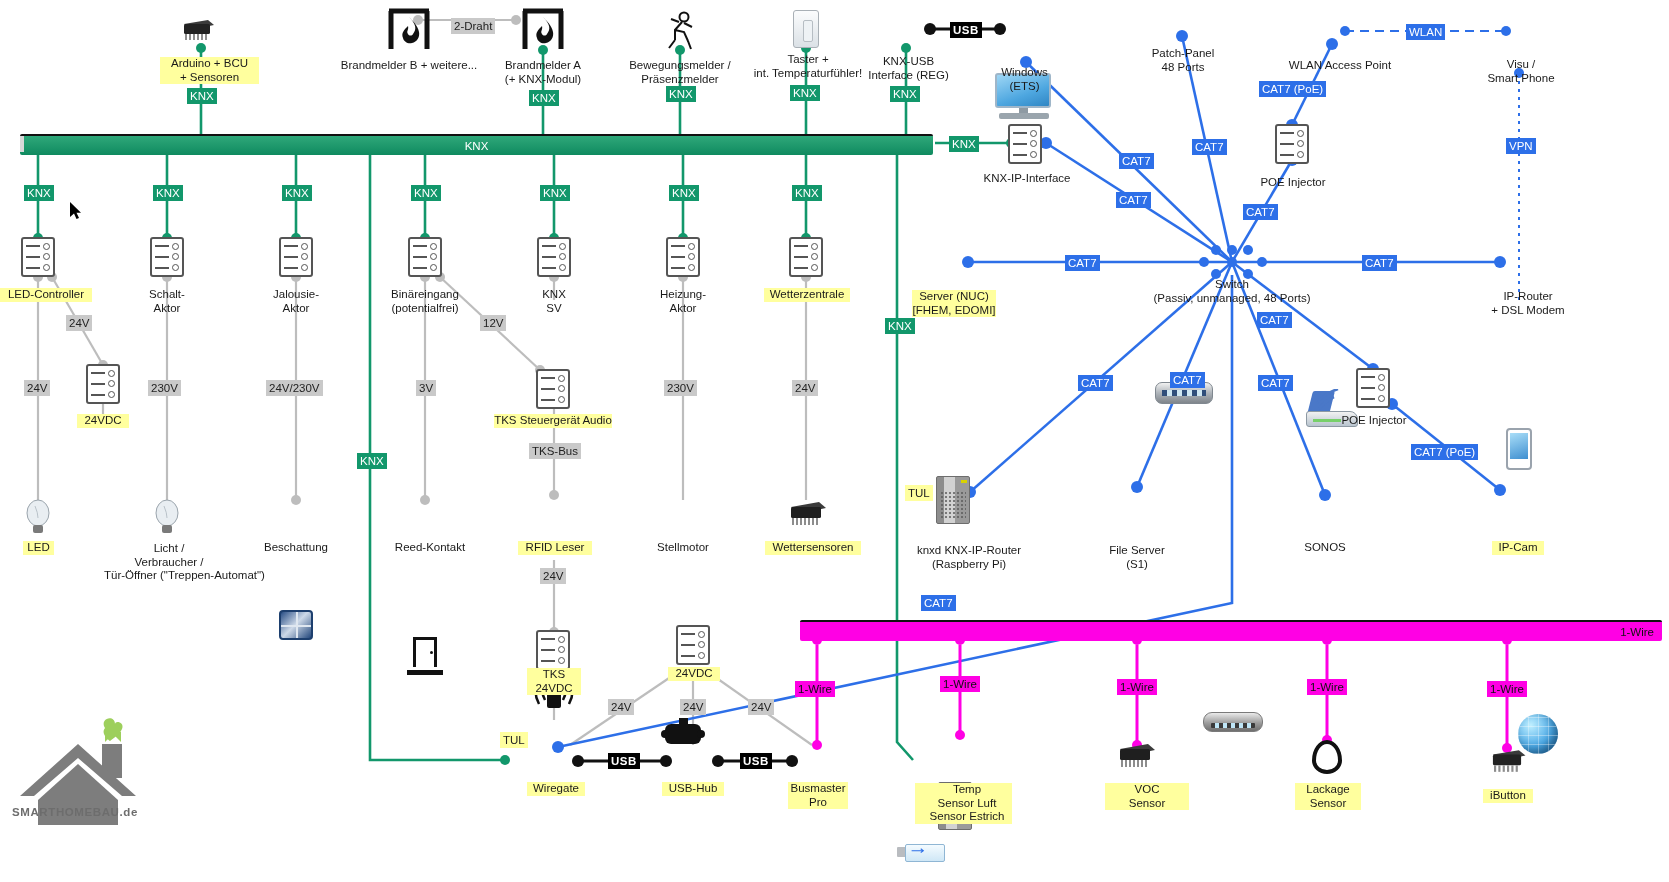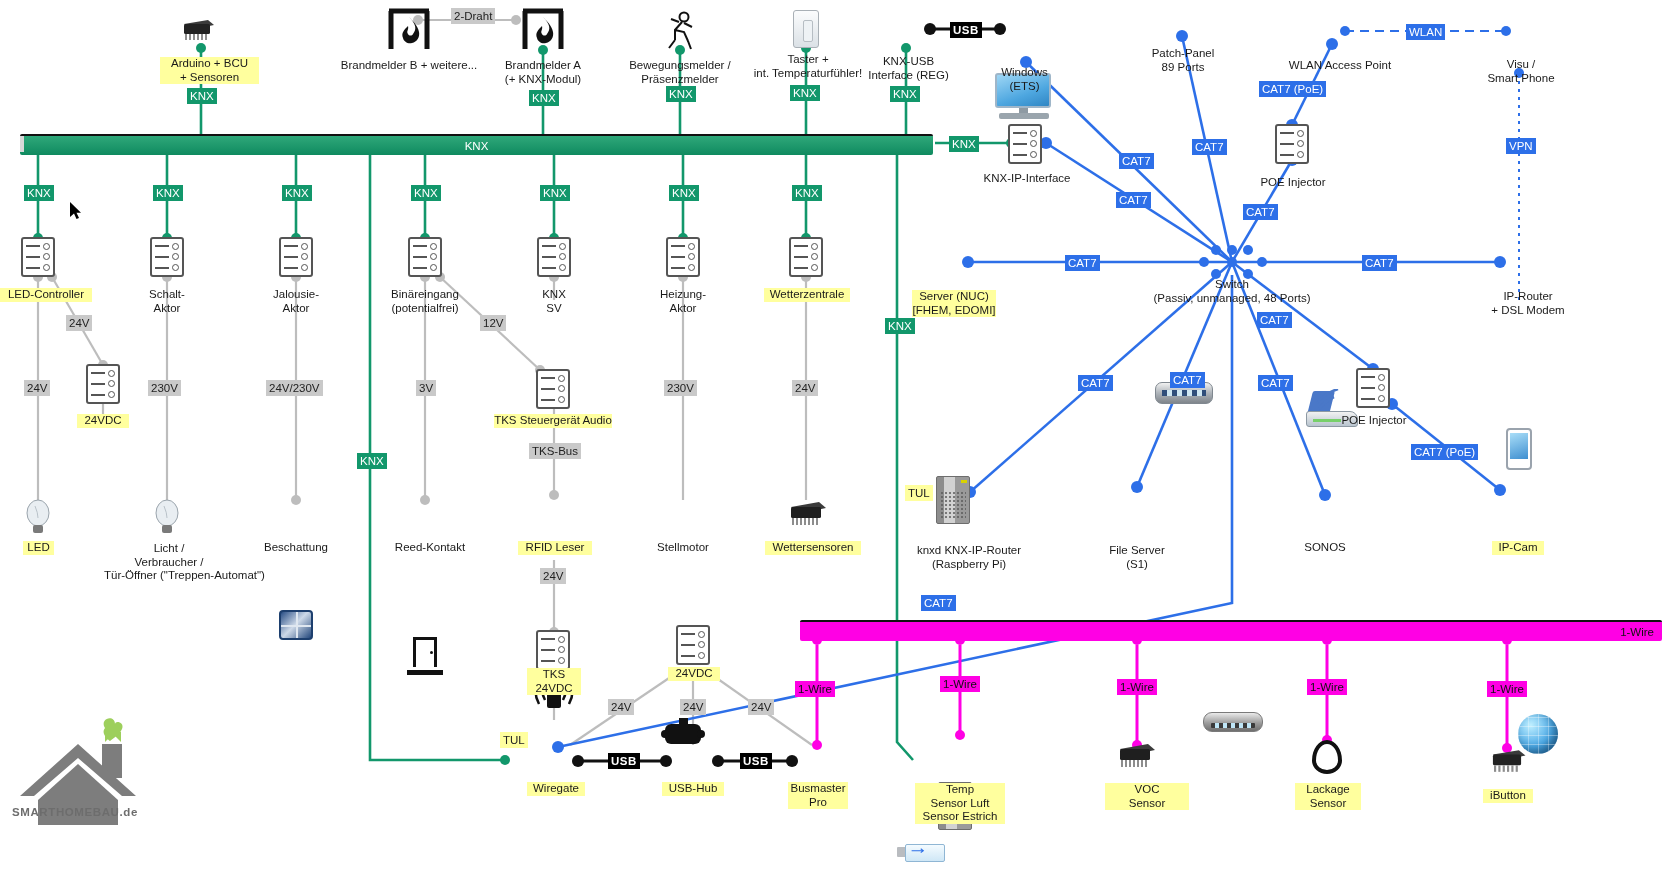--- a/index.html
+++ b/index.html
@@ -300,21 +300,21 @@
 
 <div class="ico" style="left:386px;top:8px;">
   <svg class="smk" viewBox="0 0 46 44">
         <path d="M3 3 h40" stroke="#111" stroke-width="5" fill="none"></path>
         <path d="M5 3 v38" stroke="#111" stroke-width="5" fill="none"></path>
         <path d="M41 3 v38" stroke="#111" stroke-width="5" fill="none"></path>
         <path d="M23 9 c7 7 8 12 4 17 c-1 2 -4 2 -5 0 c-2 -3 1 -4 0 -8 c-4 4 -7 7 -5 12 c1 4 5 6 9 5 c5 -1 8 -6 7 -11 c-1 -6 -6 -11 -10 -15 z" fill="#111"></path>
       </svg>
 </div>
 <div class="lbl" style="left:334px;top:59px;width:150px;">Brandmelder B + weitere...</div>
-<div class="tag gray" style="left:451px;top:8px;">2-Draht</div>
+<div class="tag gray" style="left:451px;top:18px;">2-Draht</div>
 
 <div class="ico" style="left:520px;top:8px;">
   <svg class="smk" viewBox="0 0 46 44">
         <path d="M3 3 h40" stroke="#111" stroke-width="5" fill="none"></path>
         <path d="M5 3 v38" stroke="#111" stroke-width="5" fill="none"></path>
         <path d="M41 3 v38" stroke="#111" stroke-width="5" fill="none"></path>
         <path d="M23 9 c7 7 8 12 4 17 c-1 2 -4 2 -5 0 c-2 -3 1 -4 0 -8 c-4 4 -7 7 -5 12 c1 4 5 6 9 5 c5 -1 8 -6 7 -11 c-1 -6 -6 -11 -10 -15 z" fill="#111"></path>
       </svg>
 </div>
 <div class="lbl" style="left:483px;top:59px;width:120px;">Brandmelder A
@@ -626,21 +626,21 @@
       </svg>
 </div>
 <div class="tag yel" style="left:905px;top:485px;">TUL</div>
 <div class="lbl" style="left:895px;top:544px;width:148px;">knxd KNX-IP-Router
 (Raspberry Pi)</div>
 
 <div class="ico patch" style="left:1155px;top:24px;">
   <div class="ports"></div>
     </div>
 <div class="lbl" style="left:1135px;top:47px;width:96px;">Patch-Panel
-89 Ports</div>
+48 Ports</div>
 <div class="tag blue" style="left:1192px;top:139px;">CAT7</div>
 
 <div class="ico ap" style="left:1306px;top:9px;">
   <div class="blade"></div>
       <div class="body"></div>
   <svg viewBox="0 0 52 38" style="position:absolute;left:0;top:0;width:52px;height:38px;">
     <g fill="none" stroke="#4a78c8" stroke-width="2.6">
       <path d="M13 20 q6 -8 15 -12"></path>
           <path d="M11 14 q8 -10 21 -14"></path>
         </g>
@@ -743,21 +743,21 @@
 <div class="tag black" style="left:608px;top:753px;">USB</div>
 
 <div class="lbl yellow" style="left:662px;top:782px;width:62px;">USB-Hub</div>
 
 <div class="tag black" style="left:740px;top:753px;">USB</div>
 
 <div class="lbl yellow" style="left:788px;top:782px;width:60px;">Busmaster
 Pro</div>
 <div class="tag mag" style="left:795px;top:681px;">1-Wire</div>
 
-<div class="lbl yellow" style="left:915px;top:783px;width:90px;">Temp
+<div class="lbl yellow" style="left:915px;top:783px;width:90px;padding-left:7px;">Temp
 Sensor Luft
 Sensor Estrich</div>
 <div class="tag mag" style="left:940px;top:676px;">1-Wire</div>
 
 <div class="ico" style="left:1115px;top:742px;">
   <svg class="wsens" viewBox="0 0 40 26">
         <polygon points="5,7 33,2 40,8 12,14" fill="#3b3b3b"></polygon>
         <rect x="5" y="7" width="30" height="11" rx="1.5" fill="#1f1f1f"></rect>
         <g fill="#8d8d8d">
           <rect x="6" y="18" width="2" height="7"></rect>

